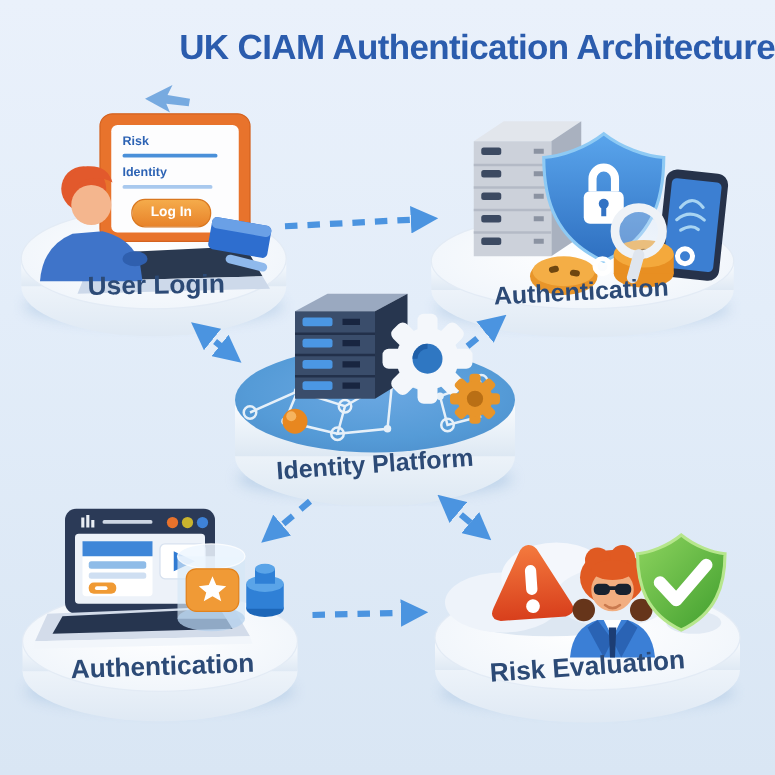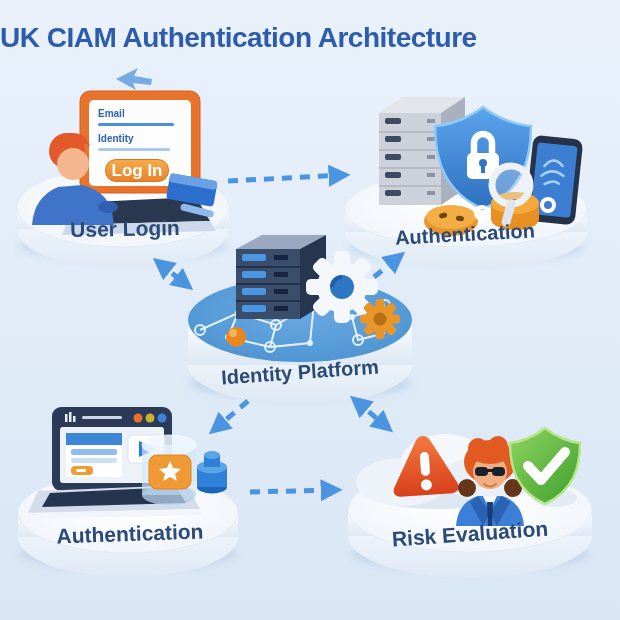--- a/index.html
+++ b/index.html
@@ -2,37 +2,37 @@
 <html><head>
 <meta charset="utf-8">
 <style>
   html,body{margin:0;padding:0;background:#fff;}
   #canvas{
     position:relative;width:620px;height:620px;overflow:hidden;
     font-family:"Liberation Sans",sans-serif;
     background:linear-gradient(180deg,#eaf1fb 0%,#e3edf9 40%,#d9e6f4 100%);
   }
   .page-title{
-    position:absolute;top:22px;left:0;right:0;text-align:left;
+    position:absolute;top:22px;left:0;right:0;text-align:right;
     font-size:28px;font-weight:bold;color:#2b5cad;letter-spacing:-0.5px;z-index:6;
   }
   .node{position:absolute;z-index:2;}
   .node svg{position:absolute;left:0;top:0;}
   .node-label{
     position:absolute;left:0;width:100%;text-align:center;
     font-size:21px;font-weight:bold;color:#2c4a76;z-index:3;
   }
   #arrow-layer{position:absolute;left:0;top:0;z-index:4;pointer-events:none;}
   .edge{stroke:#4b94e0;stroke-width:5;fill:none;stroke-dasharray:10 8;}
   .form-text{position:absolute;z-index:4;font-weight:bold;color:#2d63b4;font-size:10px;line-height:10px;}
   .form-line{position:absolute;z-index:4;height:3px;border-radius:2px;}
   .login-btn{
     position:absolute;z-index:4;width:62px;height:21px;border-radius:11px;
     background:linear-gradient(#f5ab4b,#e8832a);border:1px solid #d9771f;
-    color:#fff;font-size:17px;font-weight:bold;text-align:center;line-height:21px;
+    color:#fff;font-size:11px;font-weight:bold;text-align:center;line-height:21px;
   }
 </style>
 </head>
 <body>
 
 <div id="canvas">
 
   <div class="page-title">UK CIAM Authentication Architecture</div>
 
   <div class="node" style="left:10px;top:85px;width:230px;height:185px">
@@ -72,21 +72,21 @@
         <rect x="170" y="122" width="34" height="7" rx="3.5" fill="#8fb9ec"></rect>
       </g>
       <g>
         <circle cx="57" cy="66" r="18" fill="#e2592c"></circle>
         <circle cx="63" cy="79" r="16" fill="#f4b68e"></circle>
         <path d="M41 72 Q42 52 60 48 Q76 47 80 61 Q70 55 58 59 Q46 64 45 78 Z" fill="#e2592c"></path>
         <path d="M22 140 Q24 112 48 102 L72 100 Q96 106 102 126 L104 140 Z" fill="#3f74c9"></path>
         <ellipse cx="98" cy="122" rx="10" ry="6" fill="#2f5fae"></ellipse>
       </g>
     </svg>
-    <span class="form-text" style="left:88px;top:24px">Email</span>
+    <span class="form-text" style="left:88px;top:24px">Risk</span>
     <span class="form-line" style="left:88px;top:38px;width:76px;background:#4a90d9"></span>
     <span class="form-text" style="left:88px;top:49px">Identity</span>
     <span class="form-line" style="left:88px;top:63px;width:72px;background:#a9c9ee"></span>
     <span class="login-btn" style="left:95px;top:74px">Log In</span>
     <span class="node-label" style="top:132px;transform:rotate(-1deg)">User Login</span>
   </div>
 
   <div class="node" style="left:335px;top:85px;width:260px;height:185px">
     <svg width="260" height="185" viewBox="0 0 260 185">
       <defs>

